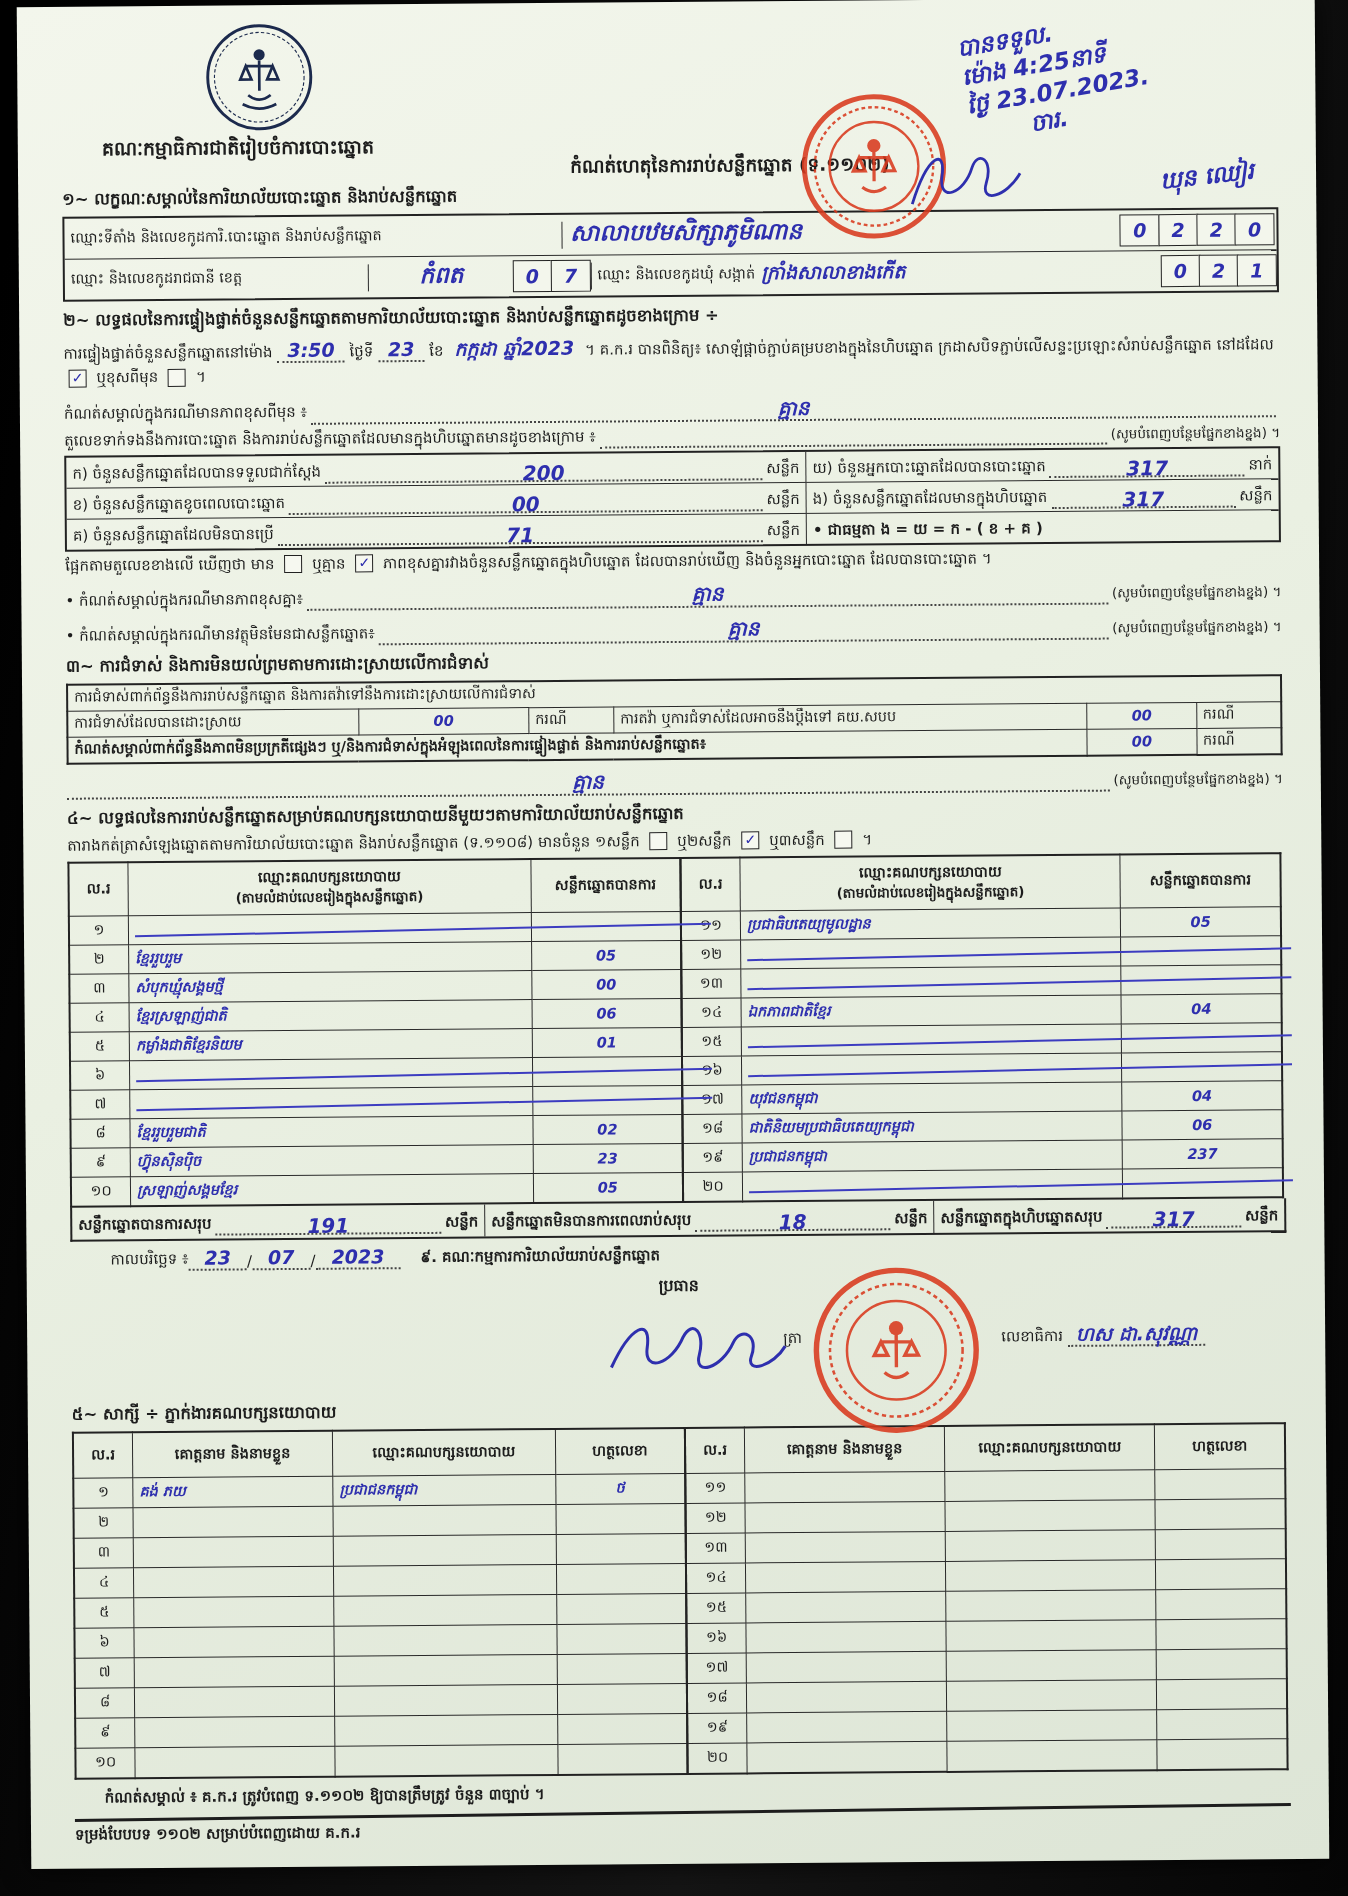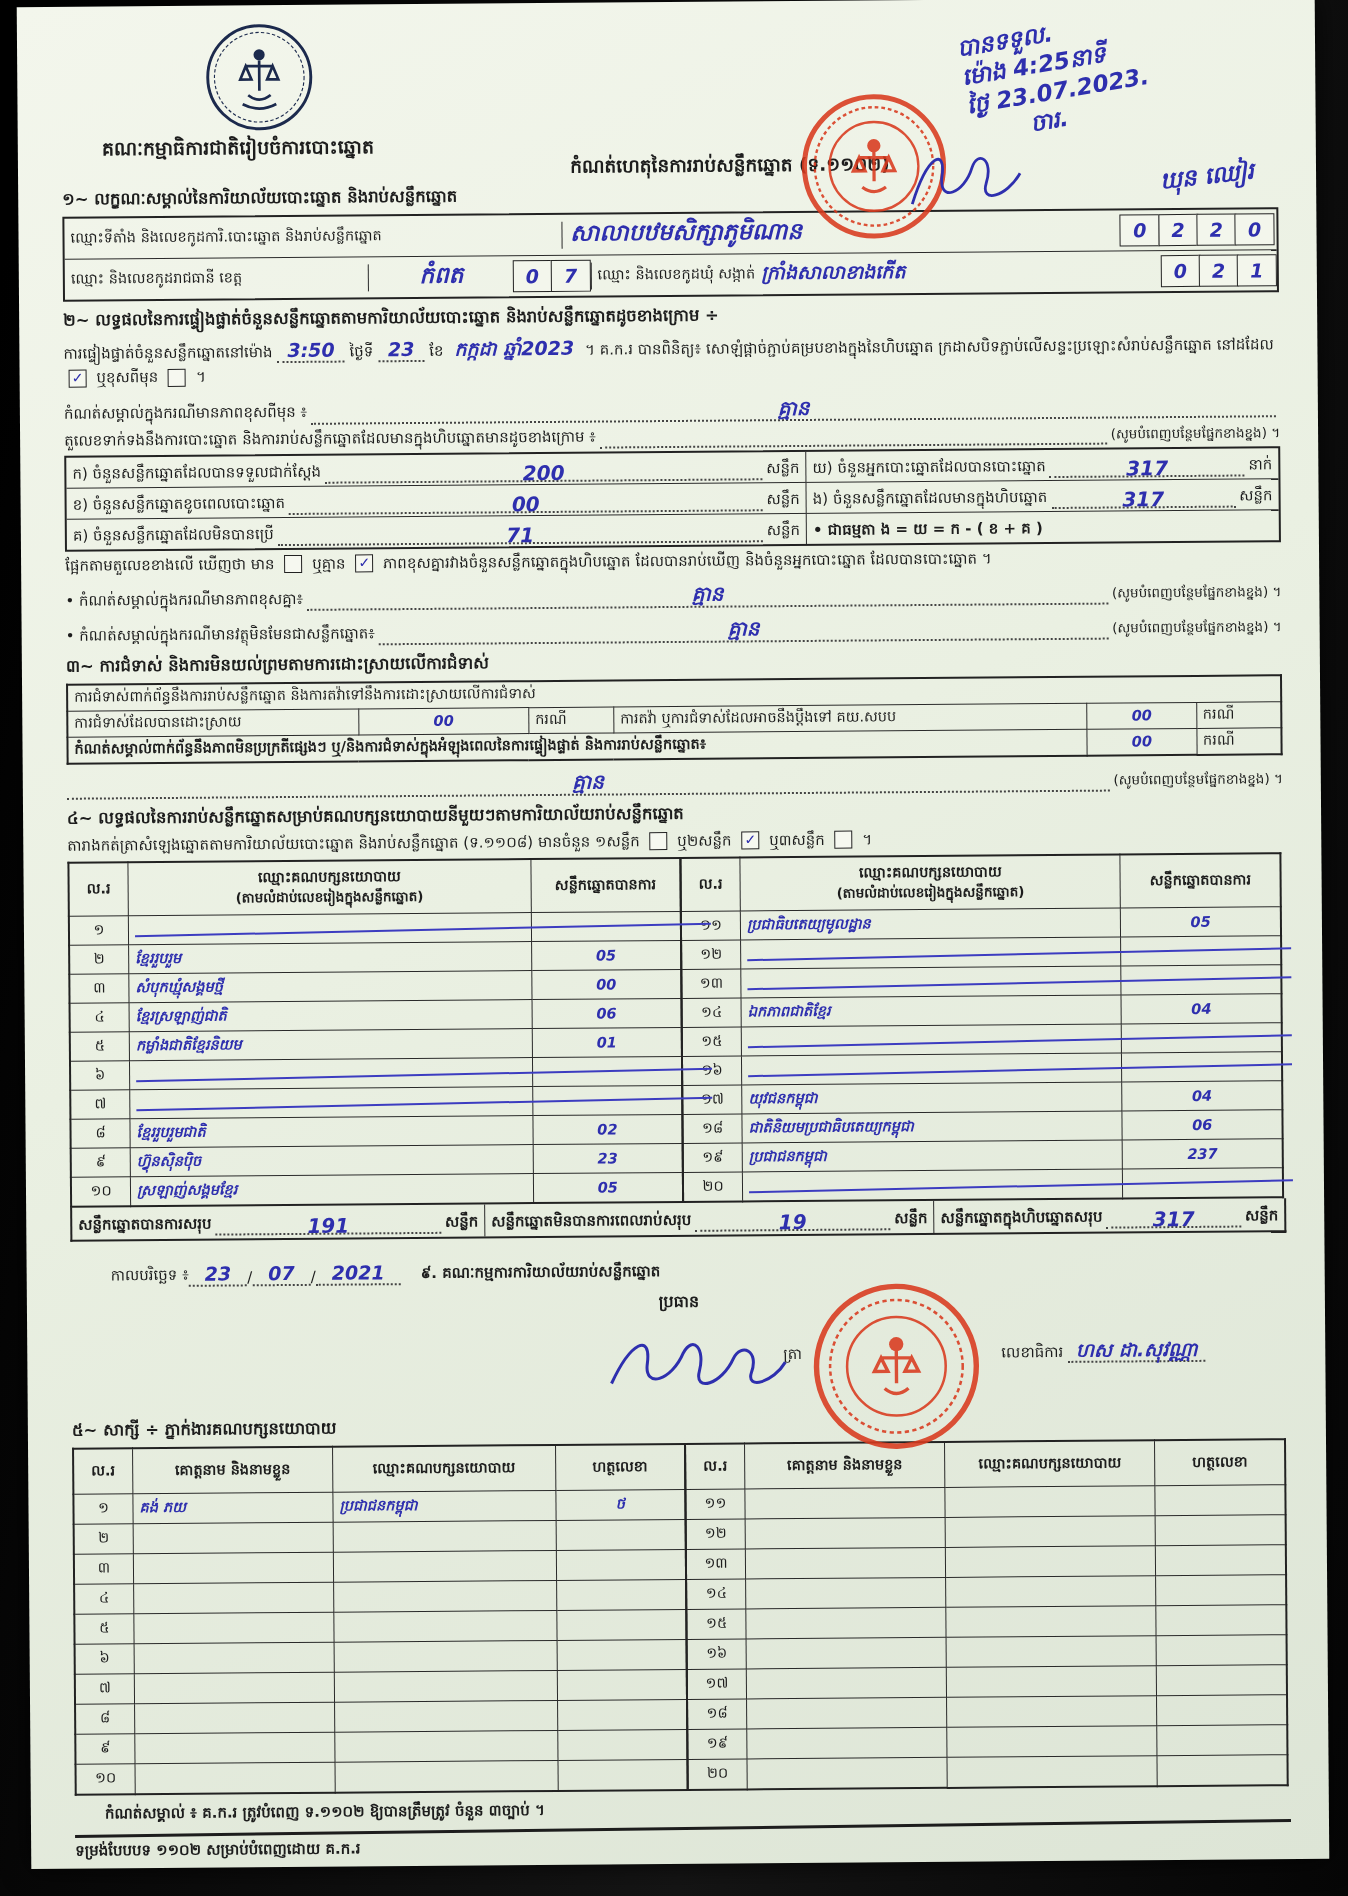--- a/index.html
+++ b/index.html
@@ -383,35 +383,35 @@
   </div>
 
   <div class="bx" style="display:flex;border-top:none;">
     <div class="line khb" style="width:33%;padding:3px 6px;margin:0;border-right:1.6px solid #2a2a2a;">
       <span class="lbl">សន្លឹកឆ្នោតបានការសរុប</span>
       <span class="dots"><span class="hw">191</span></span>
       <span class="lbl">សន្លឹក</span>
     </div>
     <div class="line khb" style="width:36%;padding:3px 6px;margin:0;border-right:1.6px solid #2a2a2a;">
       <span class="lbl">សន្លឹកឆ្នោតមិនបានការពេលរាប់សរុប</span>
-      <span class="dots"><span class="hw">19</span></span>
+      <span class="dots"><span class="hw">18</span></span>
       <span class="lbl">សន្លឹក</span>
     </div>
     <div class="line khb" style="flex:1;padding:3px 6px;margin:0;">
       <span class="lbl">សន្លឹកឆ្នោតក្នុងហិបឆ្នោតសរុប</span>
       <span class="dots"><span class="hw">317</span></span>
       <span class="lbl">សន្លឹក</span>
     </div>
   </div>
 
   <div style="display:flex;align-items:flex-end;font-size:15px;margin:6px 0 0 40px;">
     <span>កាលបរិច្ឆេទ ៖</span>
     <span class="hw hw-md" style="border-bottom:2px dotted #444;padding:0 16px;">23</span>/
-    <span class="hw hw-md" style="border-bottom:2px dotted #444;padding:0 16px;margin-top:16px;">07</span>/
-    <span class="hw hw-md" style="border-bottom:2px dotted #444;padding:0 16px;">2021</span>
+    <span class="hw hw-md" style="border-bottom:2px dotted #444;padding:0 16px;">07</span>/
+    <span class="hw hw-md" style="border-bottom:2px dotted #444;padding:0 16px;">2023</span>
     <span class="khb" style="margin-left:20px;">៩. គណៈកម្មការការិយាល័យរាប់សន្លឹកឆ្នោត</span>
   </div>
 
   <div style="position:relative;height:170px;">
     <div class="khb center" style="padding-top:8px;font-size:16px;">ប្រធាន</div>
     <svg class="sig-svg" style="left:530px;top:40px;" width="190" height="80" viewBox="0 0 190 80">
       <path d="M10 60 C 30 18, 50 10, 46 40 C 42 66, 70 58, 82 30 C 92 12, 104 26, 98 48 C 92 70, 120 62, 132 36 C 140 20, 158 28, 150 50 C 144 68, 172 60, 184 40" fill="none" stroke="#2e2fae" stroke-width="3"></path>
     </svg>
     <svg class="stamp" style="left:740px;top:0px;" width="170" height="170" viewBox="0 0 100 100">
       <circle cx="50" cy="50" r="47" fill="none" stroke="#d93a1e" stroke-width="3.2"></circle>

